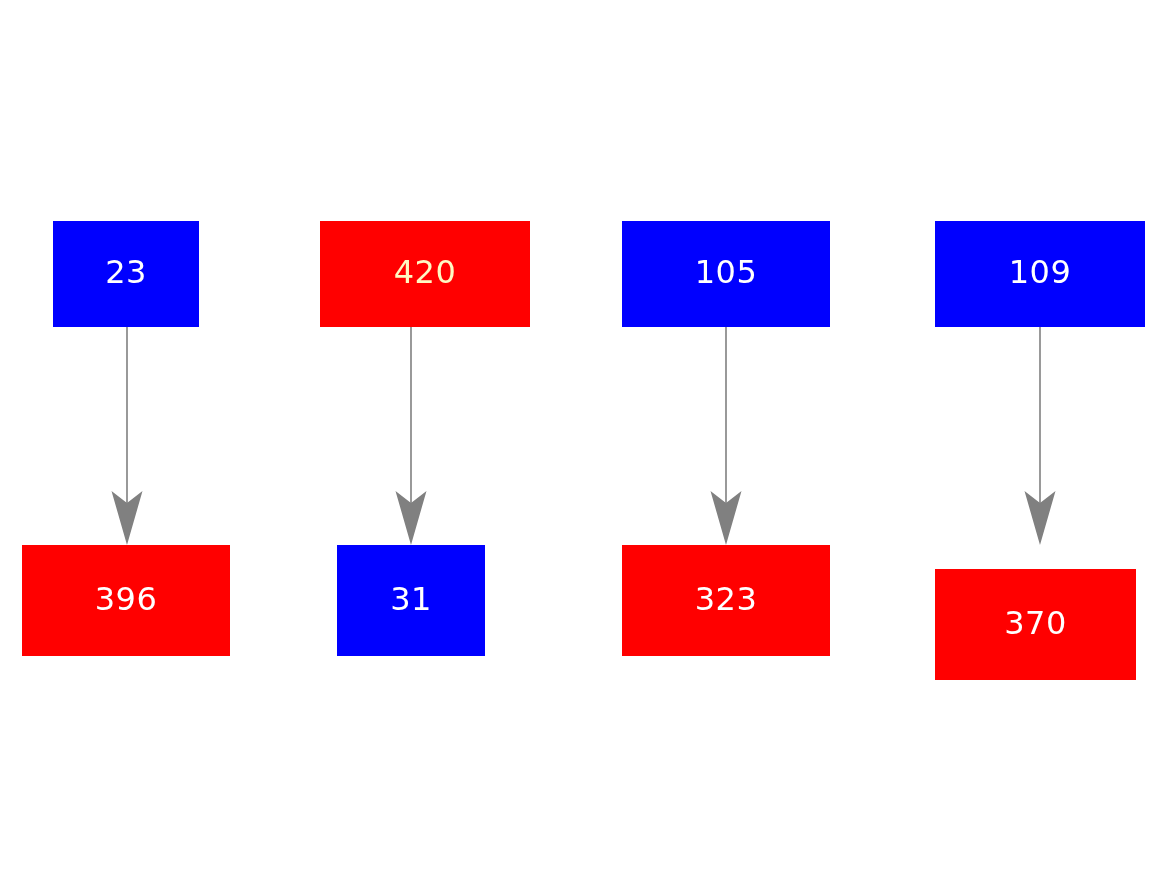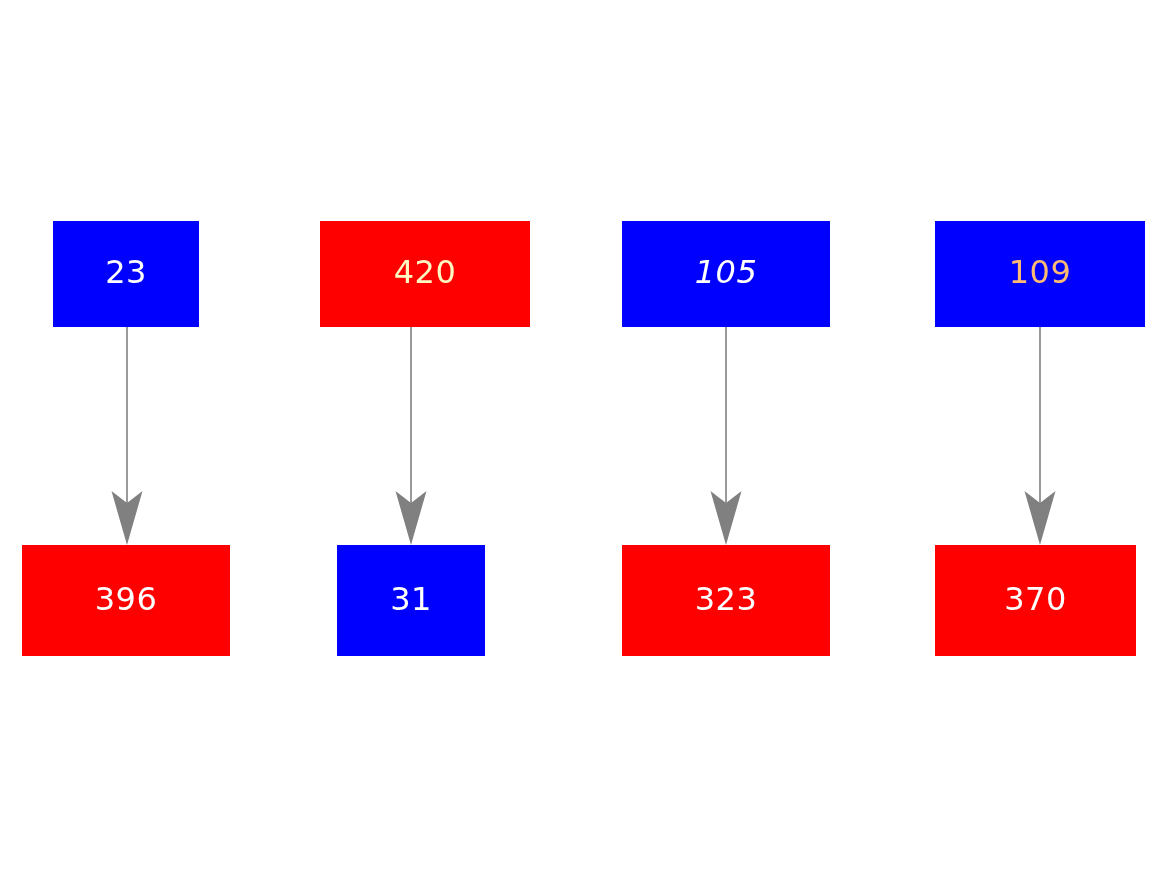--- a/index.html
+++ b/index.html
@@ -73,27 +73,27 @@
       </div>
       <div class="node" style="left: 22px; top: 545px; width: 208px; height: 111px; background: rgb(255, 0, 0); color: rgb(255, 255, 255);">
         <span class="node-label">396</span>
       </div>
       <div class="node" style="left: 320px; top: 221px; width: 210px; height: 106px; background: rgb(255, 0, 0); color: #fef9c3;">
         <span class="node-label">420</span>
       </div>
       <div class="node" style="left: 337px; top: 545px; width: 148px; height: 111px; background: rgb(0, 0, 255); color: rgb(255, 255, 255);">
         <span class="node-label">31</span>
       </div>
-      <div class="node" style="left: 622px; top: 221px; width: 208px; height: 106px; background: rgb(0, 0, 255); color: rgb(255, 255, 255); font-style: italic;">
+      <div class="node" style="left: 622px; top: 221px; width: 208px; height: 106px; background: rgb(0, 0, 255); color: rgb(255, 255, 255);">
         <span class="node-label">105</span>
       </div>
       <div class="node" style="left: 622px; top: 545px; width: 208px; height: 111px; background: rgb(255, 0, 0); color: rgb(255, 255, 255);">
         <span class="node-label">323</span>
       </div>
-      <div class="node" style="left: 935px; top: 221px; width: 210px; height: 106px; background: rgb(0, 0, 255); color: #fdba74;">
+      <div class="node" style="left: 935px; top: 221px; width: 210px; height: 106px; background: rgb(0, 0, 255); color: #ffffff;">
         <span class="node-label">109</span>
       </div>
-      <div class="node" style="left: 935px; top: 545px; width: 201px; height: 111px; background: rgb(255, 0, 0); color: rgb(255, 255, 255);">
+      <div class="node" style="left: 935px; top: 569px; width: 201px; height: 111px; background: rgb(255, 0, 0); color: rgb(255, 255, 255);">
         <span class="node-label">370</span>
       </div>
     </div>
 
 </div>
 
 </body></html>

